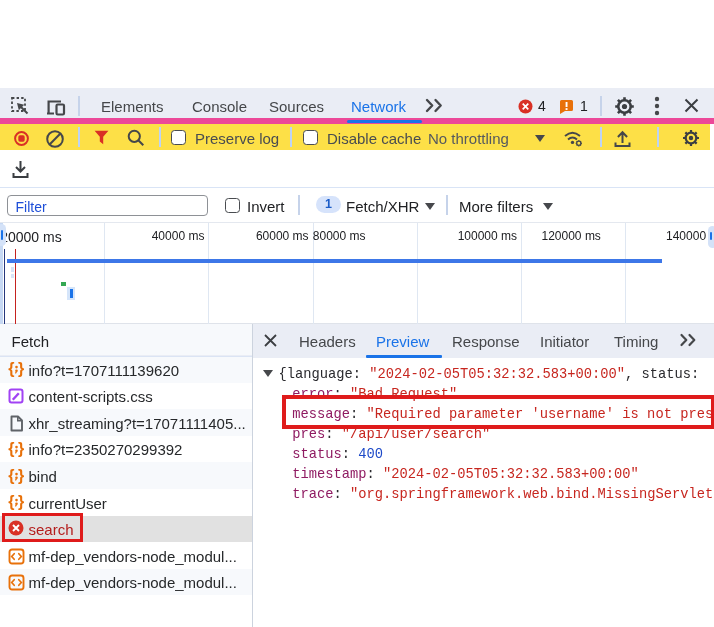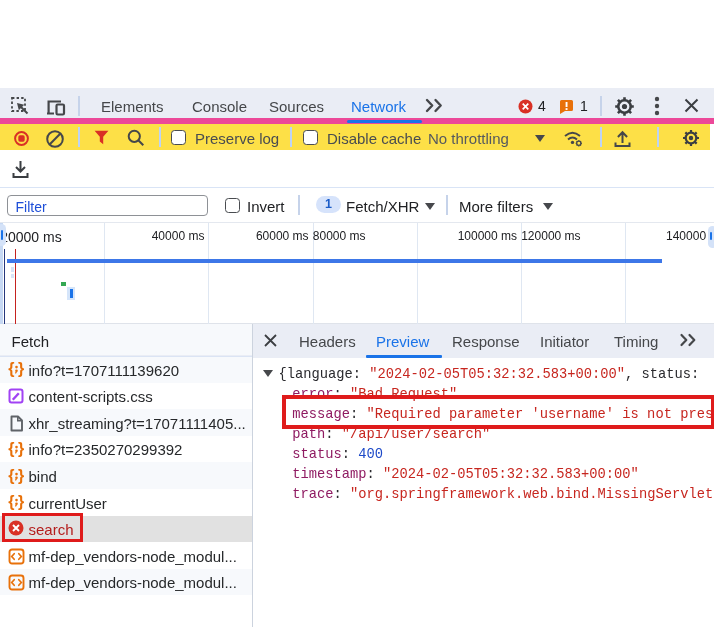--- a/index.html
+++ b/index.html
@@ -148,21 +148,21 @@
   <div class="abs" style="left:208.4px;top:0;width:1px;height:102px;background:#dfe7f2"></div>
   <div class="abs" style="left:312.6px;top:0;width:1px;height:102px;background:#dfe7f2"></div>
   <div class="abs" style="left:416.8px;top:0;width:1px;height:102px;background:#dfe7f2"></div>
   <div class="abs" style="left:521.0px;top:0;width:1px;height:102px;background:#dfe7f2"></div>
   <div class="abs" style="left:625.2px;top:0;width:1px;height:102px;background:#dfe7f2"></div>
   <div class="abs" style="left:0.2px;top:6px;width:100px;text-align:left;font-size:14px;color:#202124">20000 ms</div>
   <div class="abs" style="left:104.4px;top:6px;width:100px;text-align:right;font-size:12px;color:#202124">40000 ms</div>
   <div class="abs" style="left:208.6px;top:6px;width:100px;text-align:right;font-size:12px;color:#202124">60000 ms</div>
   <div class="abs" style="left:312.8px;top:6px;width:100px;text-align:left;font-size:12px;color:#202124">80000 ms</div>
   <div class="abs" style="left:417.0px;top:6px;width:100px;text-align:right;font-size:12px;color:#202124">100000 ms</div>
-  <div class="abs" style="left:521.2px;top:6px;width:100px;text-align:left;font-size:12px;color:#202124">120000 ms</div>
+  <div class="abs" style="left:521.2px;top:6px;width:100px;text-align:center;font-size:12px;color:#202124">120000 ms</div>
   <div class="abs" style="left:625.4px;top:6px;width:100px;text-align:right;font-size:12px;color:#202124">140000 ms</div>
 
   <div class="abs" style="left:0;top:0;width:3px;height:101px;background:#c6d8f3"></div>
   <div class="abs" style="left:-3px;top:1px;width:9px;height:22px;border-radius:5px;background:#d4e2f8"></div>
   <div class="abs" style="left:0.9px;top:6.7px;width:1.9px;height:10px;background:#1a73e8;border-radius:1px"></div>
 
   <div class="abs" style="left:708px;top:3px;width:9px;height:22px;border-radius:5px;background:#d4e2f8"></div>
   <div class="abs" style="left:710.3px;top:9.2px;width:1.9px;height:7.5px;background:#1a73e8;border-radius:1px"></div>
 
   <div class="abs" style="left:3.8px;top:26px;width:1.7px;height:76px;background:#24367c"></div>
@@ -264,21 +264,21 @@
     <path d="M6.2 5.7 L3.7 8.5 L6.2 11.3 M10.8 5.7 L13.3 8.5 L10.8 11.3" fill="none" stroke="#e8710a" stroke-width="1.7" stroke-linecap="round"></path>
   </svg>
   <div class="rtx" style="top:217.7px">mf-dep_vendors-node_modul...</div>
 </div>
 
 <div class="abs" style="left:253px;top:356px;width:461px;height:271px;background:#fff;overflow:hidden">
   <div class="abs" style="left:10px;top:14px;width:0;height:0;border-left:5px solid transparent;border-right:5px solid transparent;border-top:7px solid #46484b"></div>
   <div class="mono" style="left:25.5px;top:9.3px"><span class="dk">{language: </span><span class="rd">"2024-02-05T05:32:32.583+00:00"</span><span class="dk">, status:</span></div>
   <div class="mono" style="left:39.3px;top:29.2px"><span class="pu">error</span><span class="dk">: </span><span class="rd">"Bad Request"</span></div>
   <div class="mono" style="left:39.3px;top:49.1px"><span class="pu">message</span><span class="dk">: </span><span class="rd">"Required parameter 'username' is not pres</span></div>
-  <div class="mono" style="left:39.3px;top:69px"><span class="pu">path</span><span class="dk">: </span><span class="rd">"/api/user/search"</span></div>
+  <div class="mono" style="left:39.3px;top:69px"><span class="pu">pres</span><span class="dk">: </span><span class="rd">"/api/user/search"</span></div>
   <div class="mono" style="left:39.3px;top:88.9px"><span class="pu">status</span><span class="dk">: </span><span class="bl">400</span></div>
   <div class="mono" style="left:39.3px;top:108.8px"><span class="pu">timestamp</span><span class="dk">: </span><span class="rd">"2024-02-05T05:32:32.583+00:00"</span></div>
   <div class="mono" style="left:39.3px;top:128.7px"><span class="pu">trace</span><span class="dk">: </span><span class="rd">"org.springframework.web.bind.MissingServlet</span></div>
 </div>
 
 <div class="abs" style="left:1.5px;top:513px;width:81px;height:28.5px;border:3.8px solid #df1b1b"></div>
 <div class="abs" style="left:282px;top:394.5px;width:433px;height:34px;border:4px solid #df1b1b"></div>
 
 <div class="abs" style="left:0;top:356px;width:252px;height:1.4px;background:#dbe4f4"></div>
 <div class="abs" style="left:252px;top:356px;width:462px;height:2.2px;background:#eaedf5"></div>

